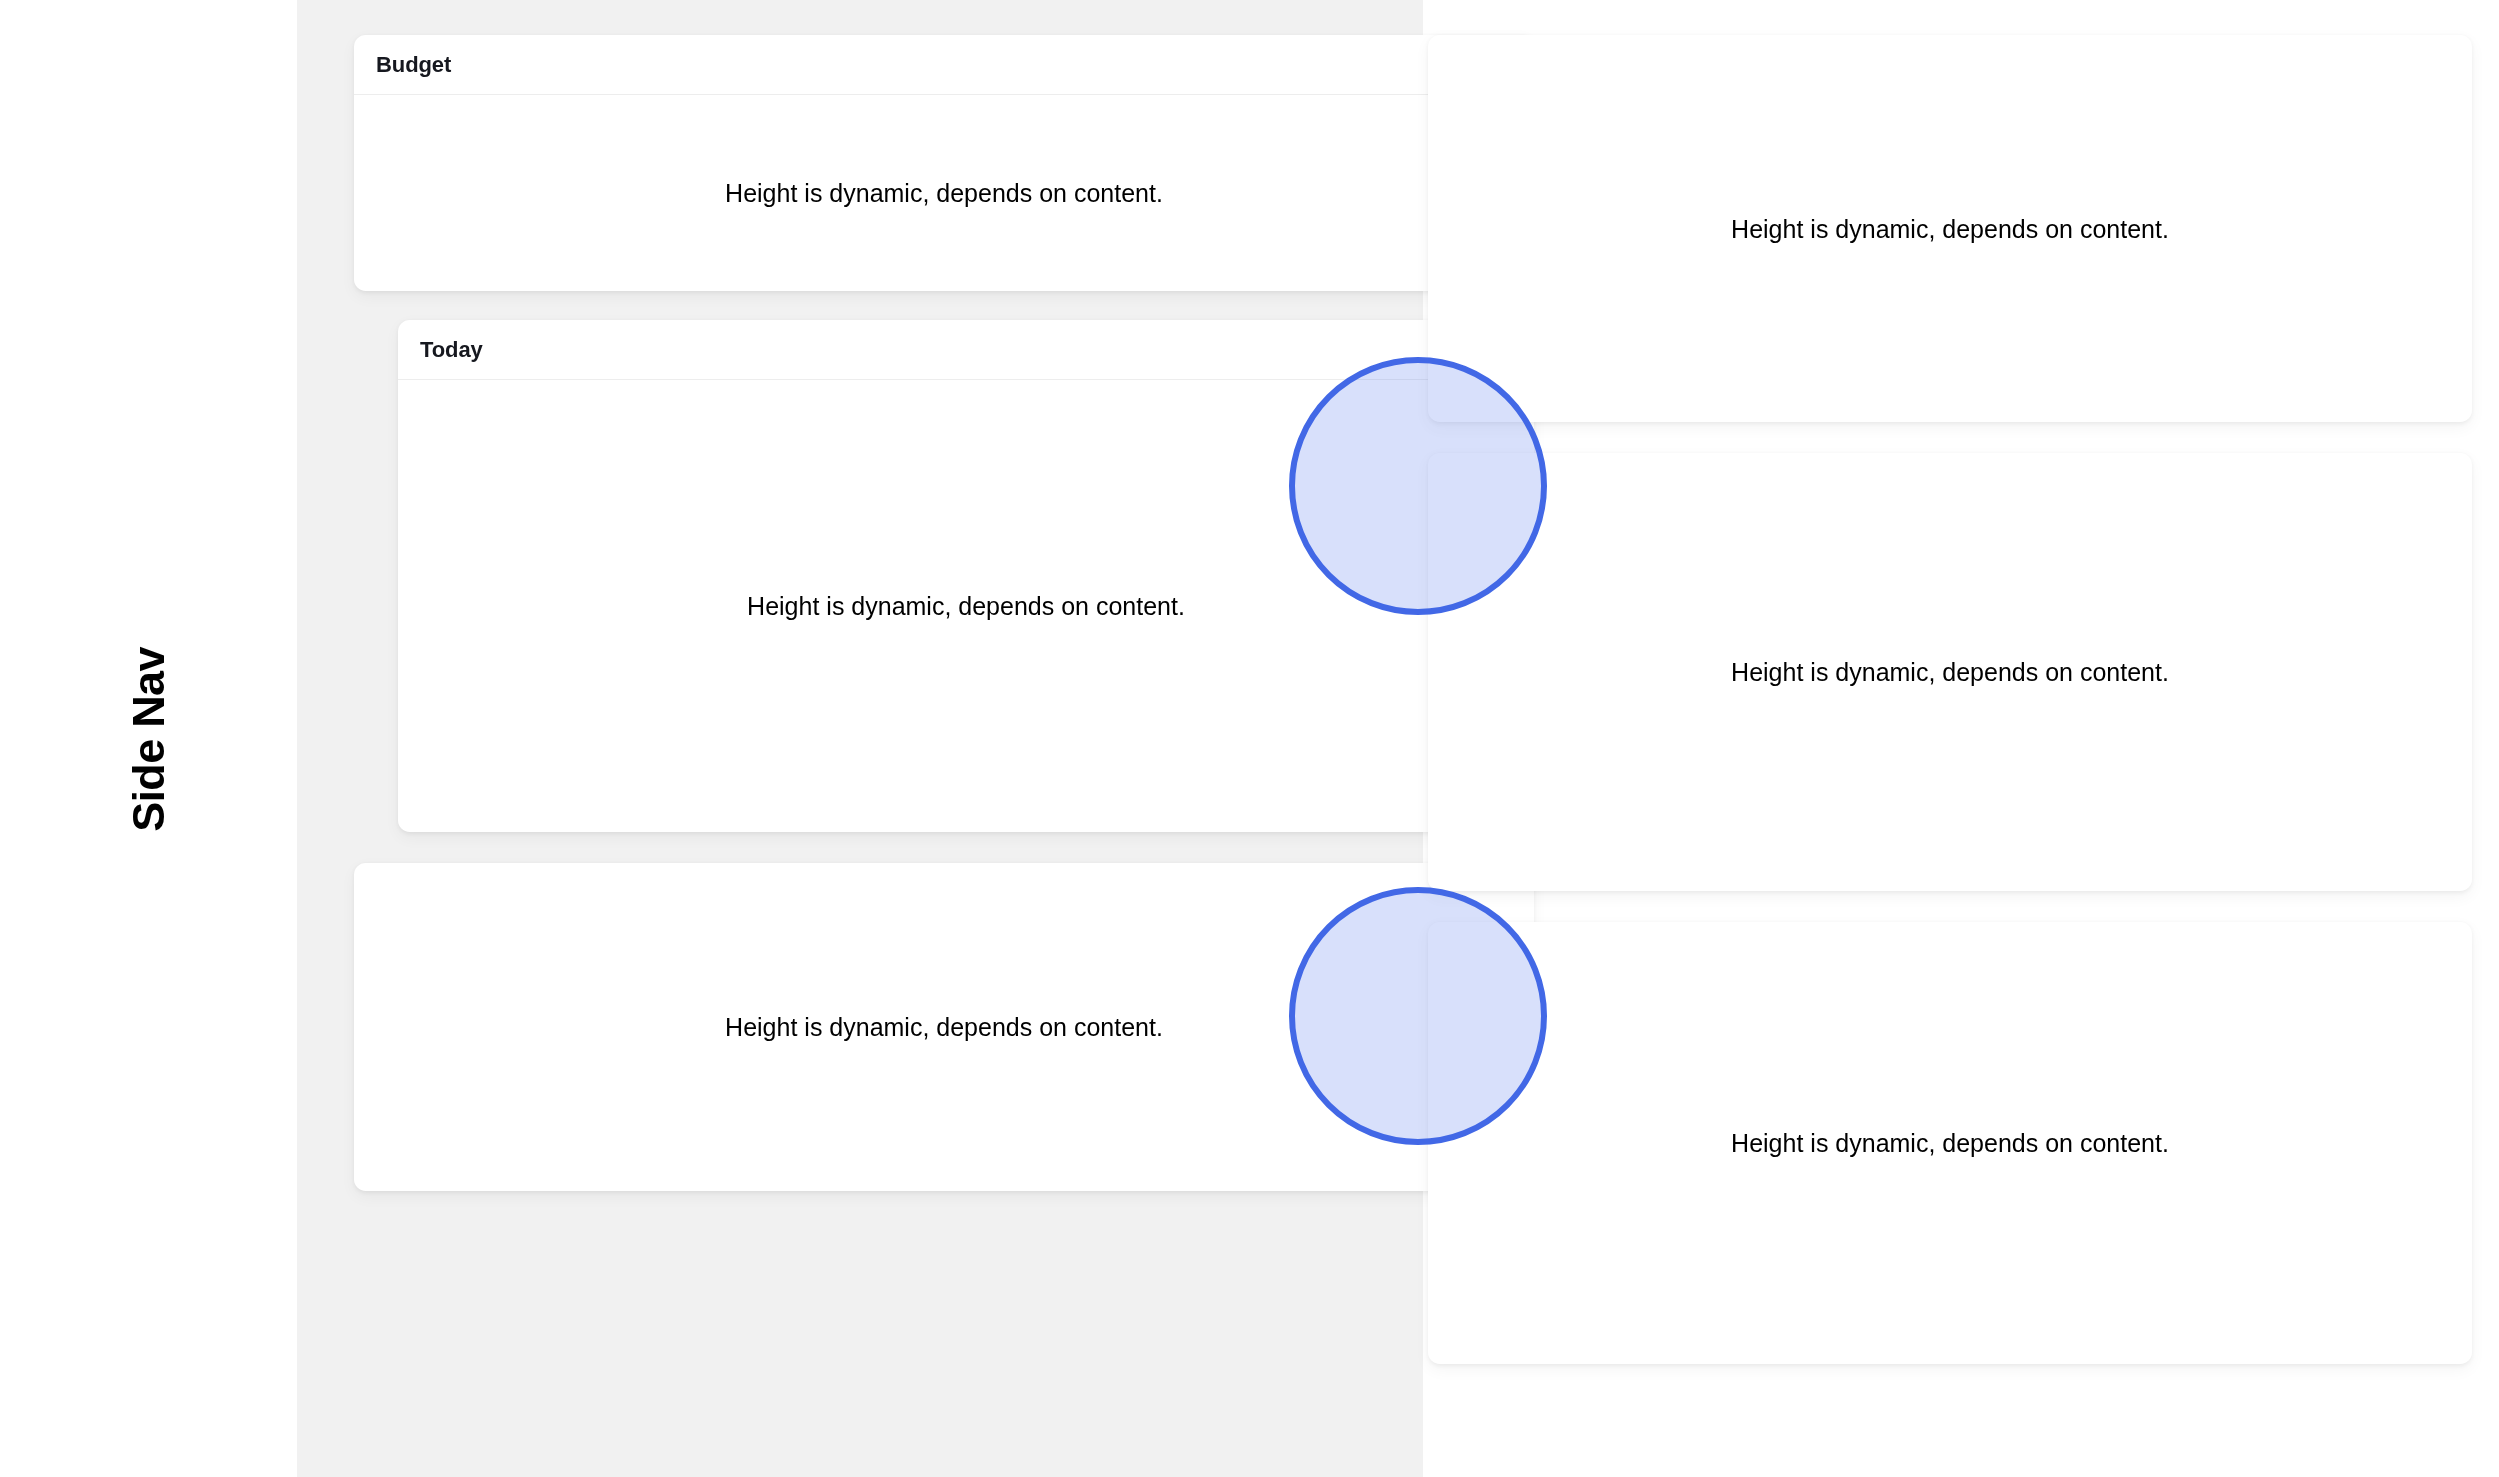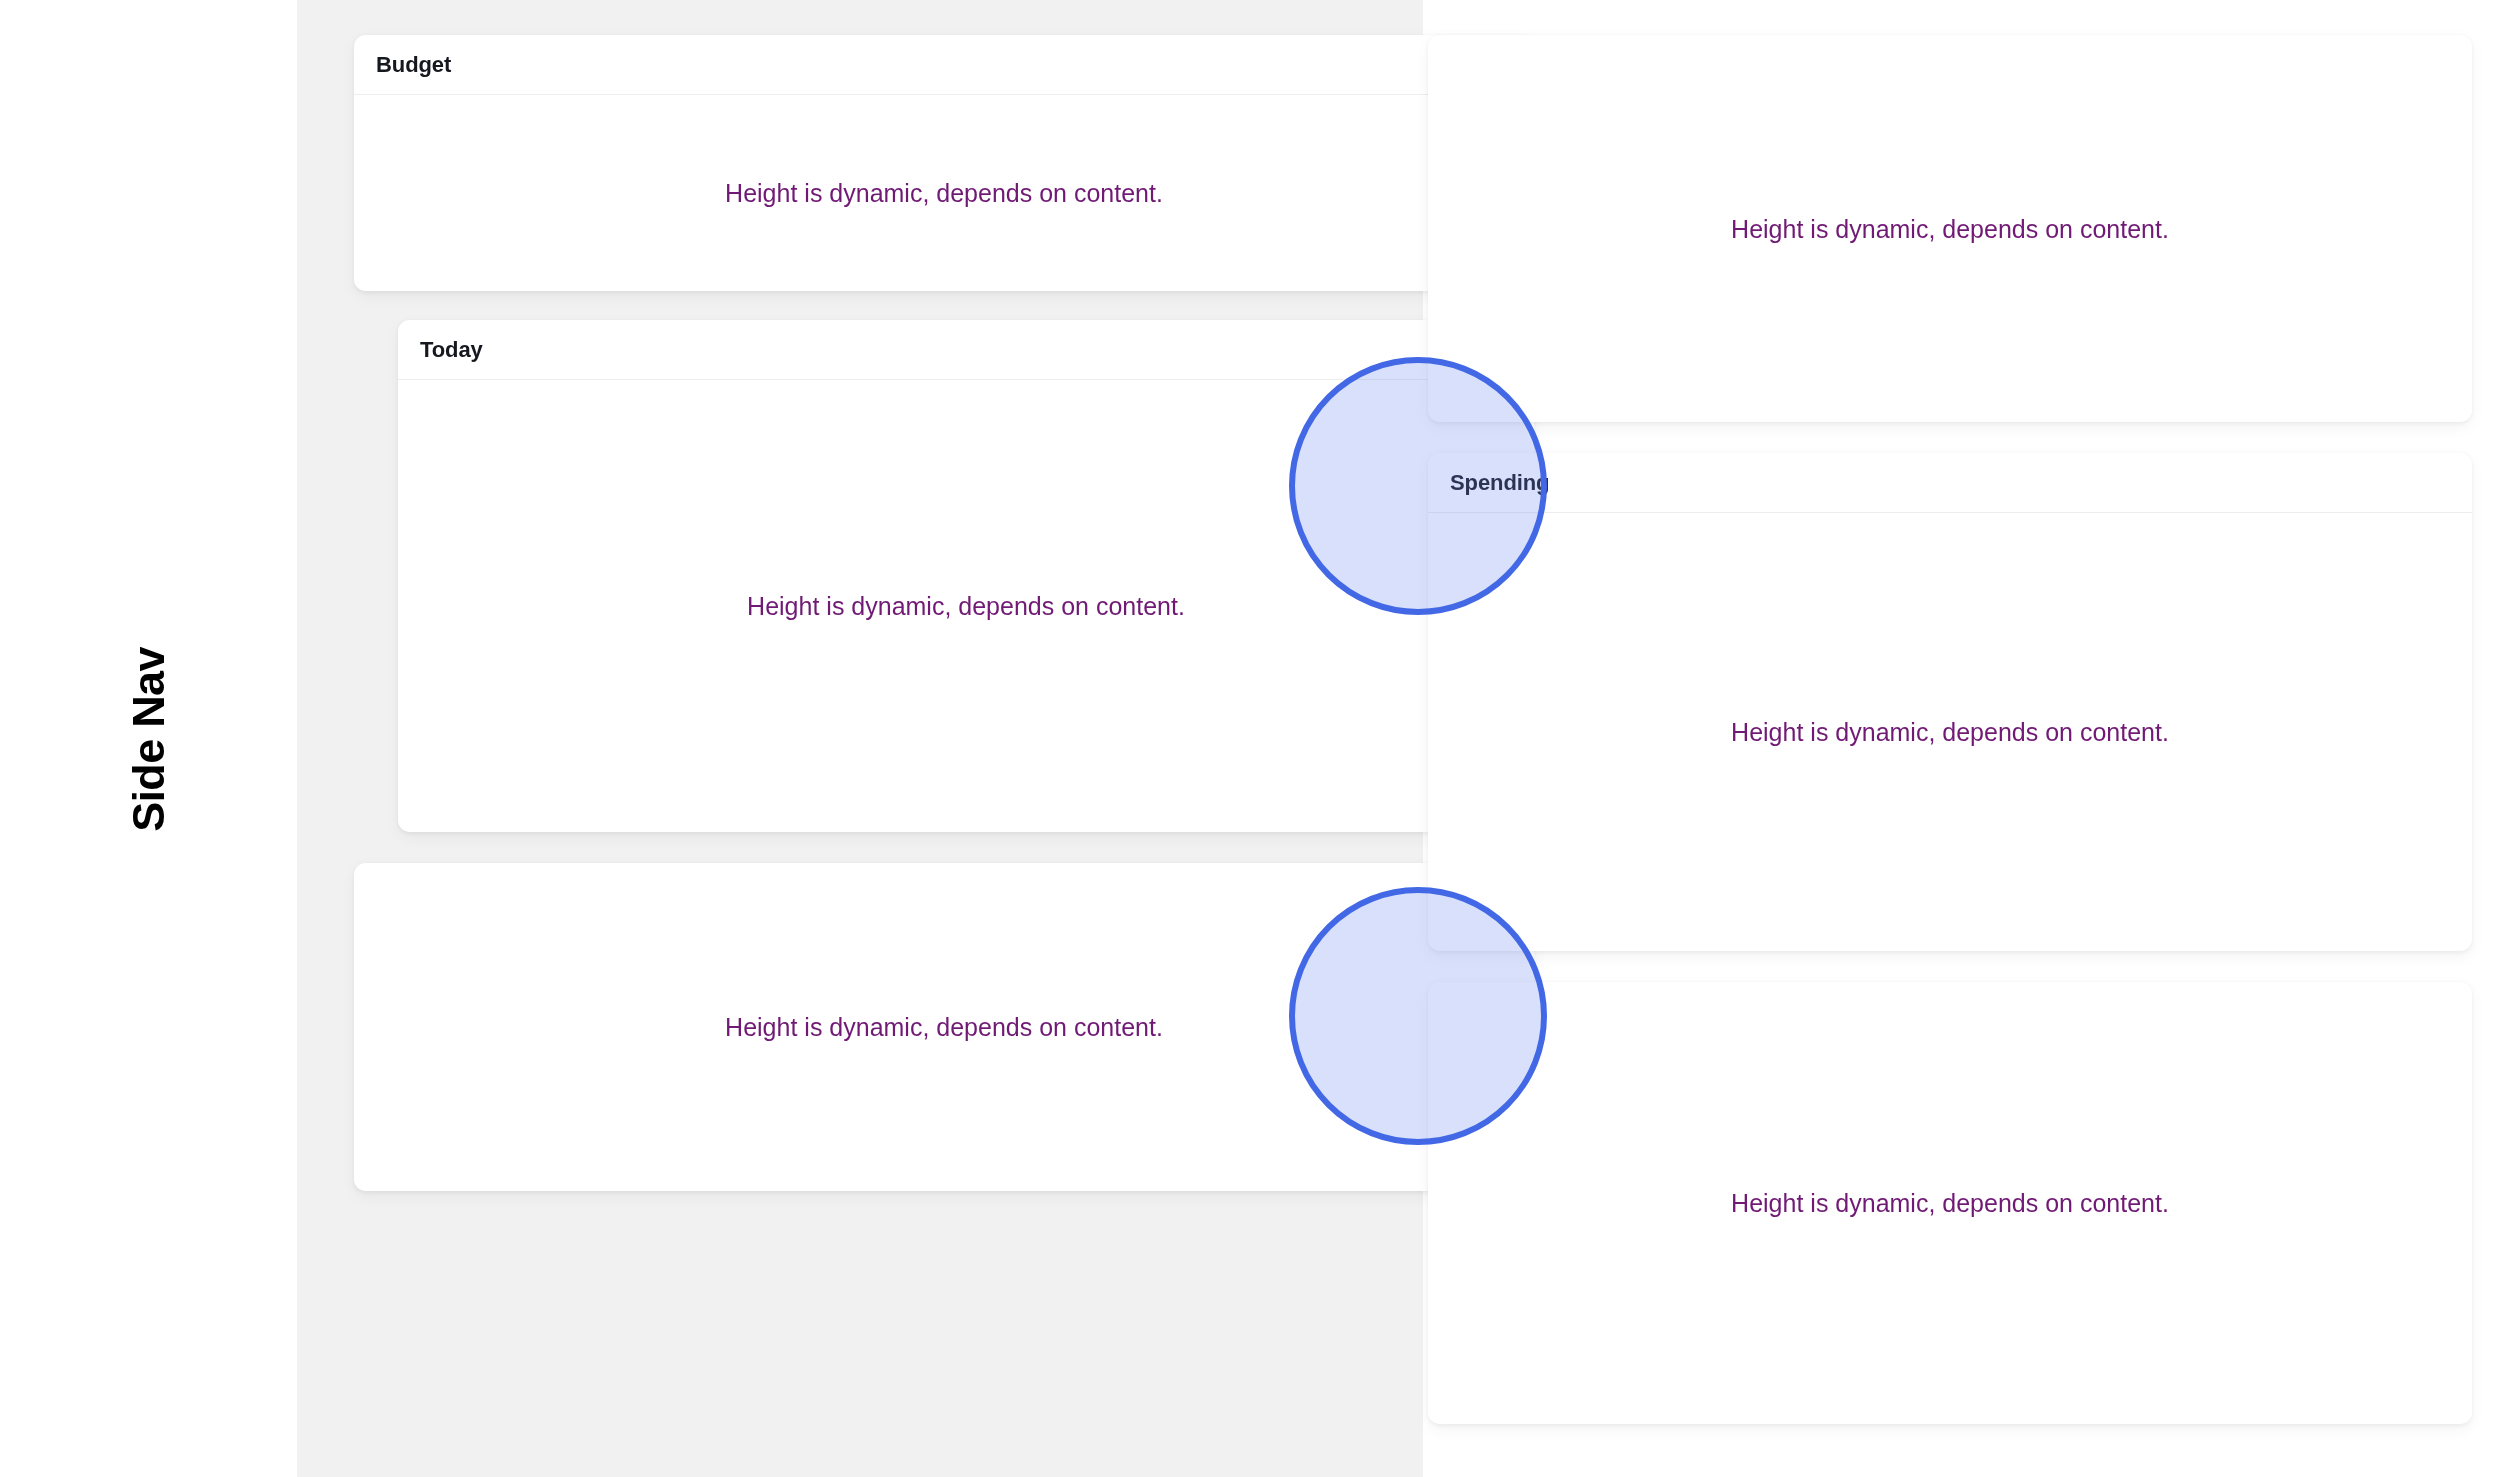--- a/index.html
+++ b/index.html
@@ -96,21 +96,21 @@
   }
   .card-body {
     display: flex;
     align-items: center;
     justify-content: center;
     box-sizing: border-box;
   }
   .card-body-text {
     font-size: 25px;
     font-weight: 400;
-    color: #701a75;
+    color: #000000;
     line-height: 1.2;
     text-align: center;
   }
 
   
   #card-budget      { margin-top: 35px;  }
   #card-budget   .card-body { height: 196px; }
   #card-today       { margin-top: 29px; margin-left: 44px;  }
   #card-today    .card-body { height: 452px; }
   #card-goals       { margin-top: 31px;  }
@@ -187,23 +187,20 @@
 
   <section id="column-right" class="column">
 
     <article id="card-transactions" class="card">
       <div class="card-body">
         <p class="card-body-text">Height is dynamic, depends on content.</p>
       </div>
     </article>
 
     <article id="card-spending" class="card">
-      <header class="card-header">
-        <h2 class="card-title">Spending</h2>
-      </header>
       <div class="card-body">
         <p class="card-body-text">Height is dynamic, depends on content.</p>
       </div>
     </article>
 
     <article id="card-recurring" class="card">
       <div class="card-body">
         <p class="card-body-text">Height is dynamic, depends on content.</p>
       </div>
     </article>

